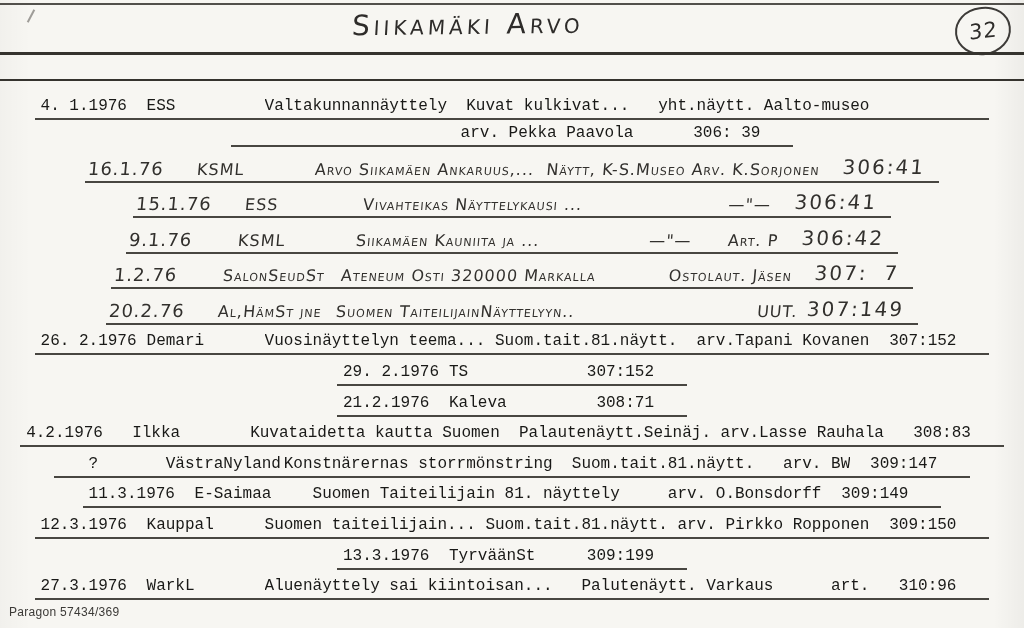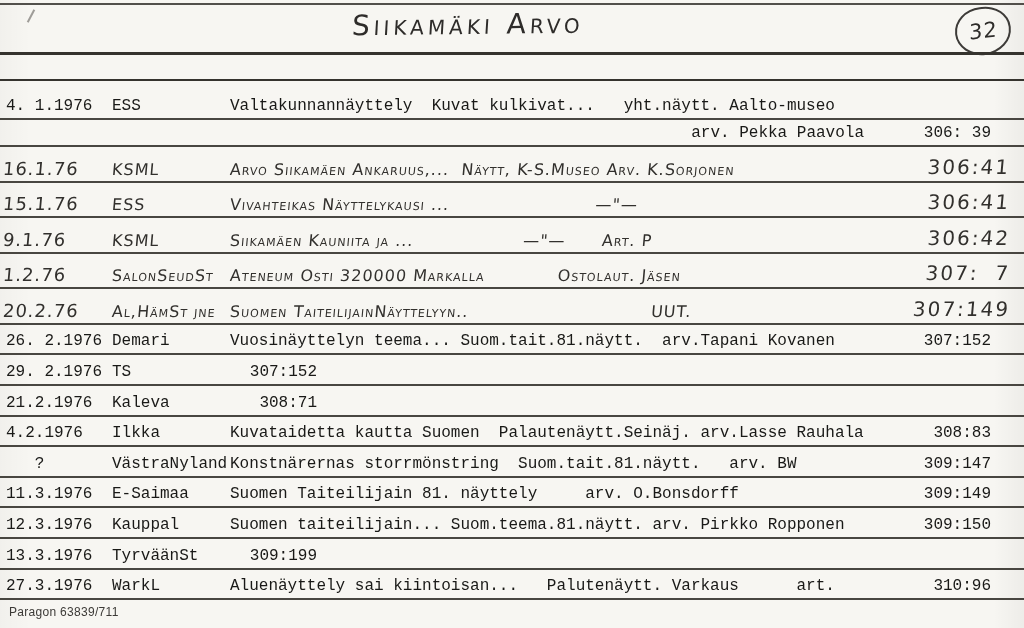--- a/index.html
+++ b/index.html
@@ -36,21 +36,21 @@
     display:flex;align-items:center;justify-content:center;
     background:transparent;
   }
   .page-circle span{font-size:21px;letter-spacing:1px;transform:skewX(-6deg);}
   .stray-mark{
     position:absolute;left:30px;top:9px;width:2px;height:14px;
     background:#55524e;transform:rotate(28deg);opacity:.55;
   }
   .rows{
     position:absolute;left:0;right:0;top:81px;height:519px;
-    display:flex;flex-direction:column;
+    display:flex;flex-direction:column;align-items:center;
   }
   .row{
     flex:1 1 auto;display:flex;align-items:flex-end;
     box-sizing:border-box;border-bottom:2px solid rgba(48,45,40,.88);
     padding-bottom:3px;
   }
   .row:nth-child(1){flex:0 0 39px;}
   .row:nth-child(2){flex:0 0 27px;}
   .cell{white-space:pre;flex:0 0 auto;}
   .c-date{width:112px;padding-left:6px;box-sizing:border-box;}
@@ -166,30 +166,30 @@
       </div>
       <div class="row typed">
         <span class="cell c-date">11.3.1976</span>
         <span class="cell c-src">E-Saimaa</span>
         <span class="cell c-body">Suomen Taiteilijain 81. näyttely     arv. O.Bonsdorff</span>
         <span class="cell c-ref">309:149</span>
       </div>
       <div class="row typed">
         <span class="cell c-date">12.3.1976</span>
         <span class="cell c-src">Kauppal</span>
-        <span class="cell c-body">Suomen taiteilijain... Suom.teema.81.näytt. arv. Pirkko Ropponen</span>
+        <span class="cell c-body">Suomen taiteilijain... Suom.tait.81.näytt. arv. Pirkko Ropponen</span>
         <span class="cell c-ref">309:150</span>
       </div>
       <div class="row typed">
         <span class="cell c-date">13.3.1976</span>
         <span class="cell c-src">TyrväänSt</span>
         <span class="cell c-ref">309:199</span>
       </div>
       <div class="row typed">
         <span class="cell c-date">27.3.1976</span>
         <span class="cell c-src">WarkL</span>
         <span class="cell c-body">Aluenäyttely sai kiintoisan...   Palutenäytt. Varkaus      art.</span>
         <span class="cell c-ref">310:96</span>
       </div>
     </div>
 
-  <div class="footer">Paragon 63839/711</div>
+  <div class="footer">Paragon 57434/369</div>
 </div>
 
 </body></html>

